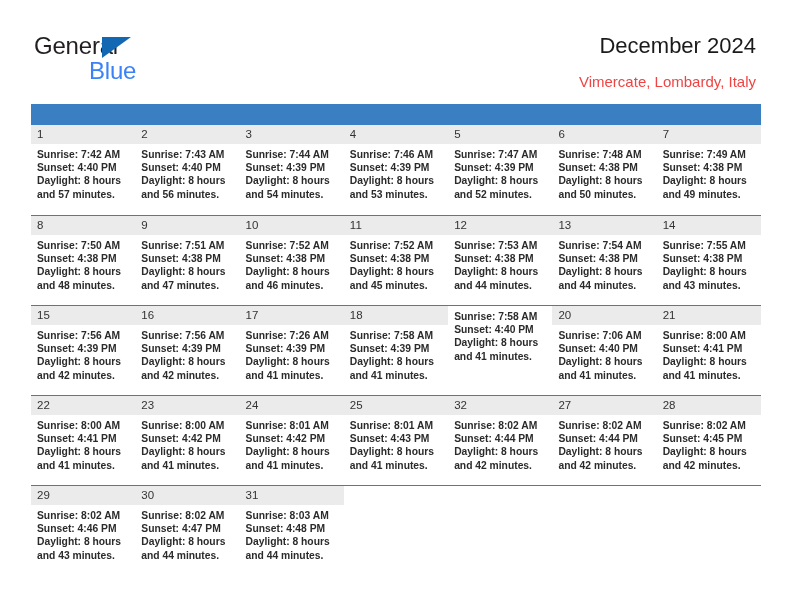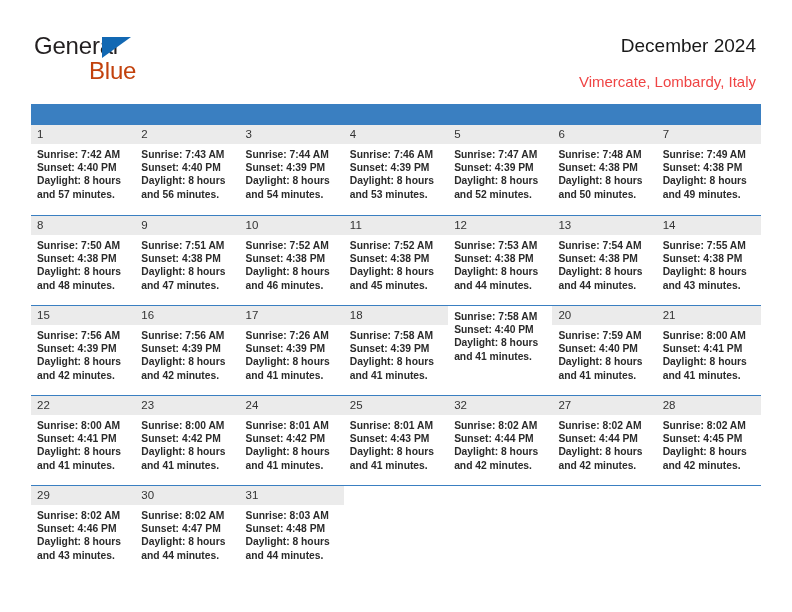--- a/index.html
+++ b/index.html
@@ -54,32 +54,32 @@
     height: 0;
     border-left: 29px solid #1268b3;
     border-bottom: 21px solid transparent;
   }
   .logo-blue {
     position: absolute;
     left: 55px;
     top: 25px;
     font-size: 24px;
     letter-spacing: -0.2px;
-    color: #c2410c;
+    color: #3b82f6;
     line-height: 28px;
   }
 
   .title-wrap {
     position: absolute;
     right: 36px;
     top: 28px;
     text-align: right;
   }
   .month-title {
-    font-size: 19px;
+    font-size: 22px;
     color: #1a1a1a;
     line-height: 36px;
     white-space: nowrap;
   }
   .location {
     margin-top: 8px;
     font-size: 15px;
     color: #ef4444;
     line-height: 19px;
     white-space: nowrap;
@@ -394,21 +394,21 @@
           <div>Sunset: 4:40 PM</div>
           <div>Daylight: 8 hours</div>
           <div>and 41 minutes.</div>
         </div>
       </div>
       <div class="cell">
         <div class="daynum-band">
             <span class="daynum">20</span>
           </div>
         <div class="info">
-          <div>Sunrise: 7:59 AM</div>
+          <div>Sunrise: 7:06 AM</div>
           <div>Sunset: 4:40 PM</div>
           <div>Daylight: 8 hours</div>
           <div>and 41 minutes.</div>
         </div>
       </div>
       <div class="cell">
         <div class="daynum-band">
             <span class="daynum">21</span>
           </div>
         <div class="info">

